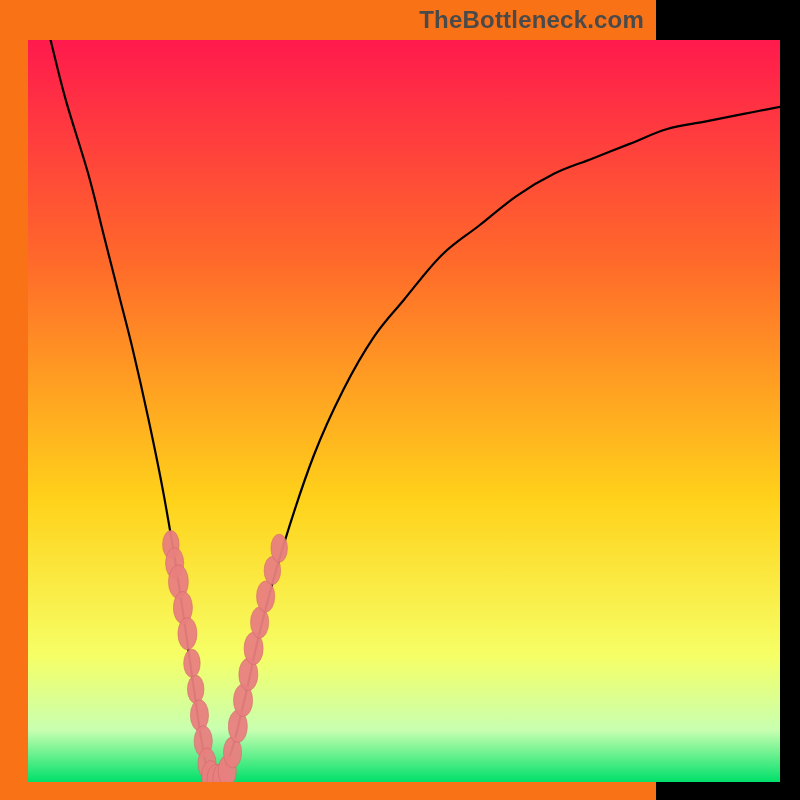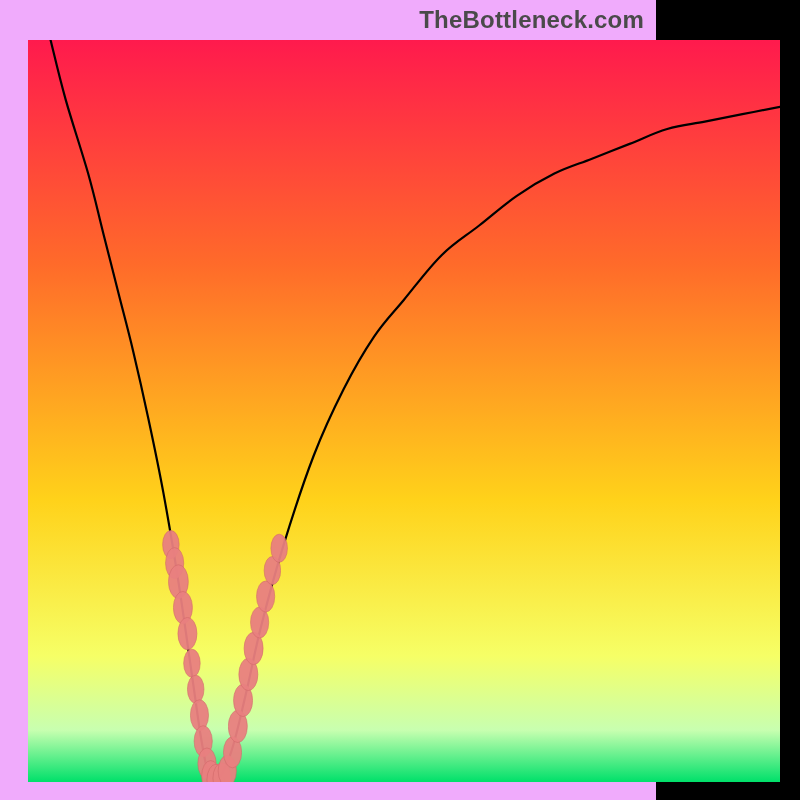--- a/index.html
+++ b/index.html
@@ -1,17 +1,17 @@
 <!DOCTYPE html>
 <html><head>
 <meta charset="utf-8">
 <style>
   * { margin: 0; padding: 0; box-sizing: border-box; }
   html, body { width: 800px; height: 800px; overflow: hidden; background: #000; }
-  .chart-frame { position: relative; width: 656px; height: 800px; background: #f0abfc; }
+  .chart-frame { position: relative; width: 656px; height: 800px; background: #f97316; }
   .plot-area { position: absolute; left: 28px; top: 40px; width: 752px; height: 742px; overflow: hidden; }
   .watermark { position: absolute; top: 6px; right: 12px; font-family: Arial, Helvetica, sans-serif; font-size: 24px; font-weight: 600; color: #4a4a4a; letter-spacing: 0.2px; }
   svg { position: absolute; inset: 0; }
 </style>
 </head>
 <body>
 
 <div class="chart-frame">
 
   <div class="watermark">TheBottleneck.com</div>

